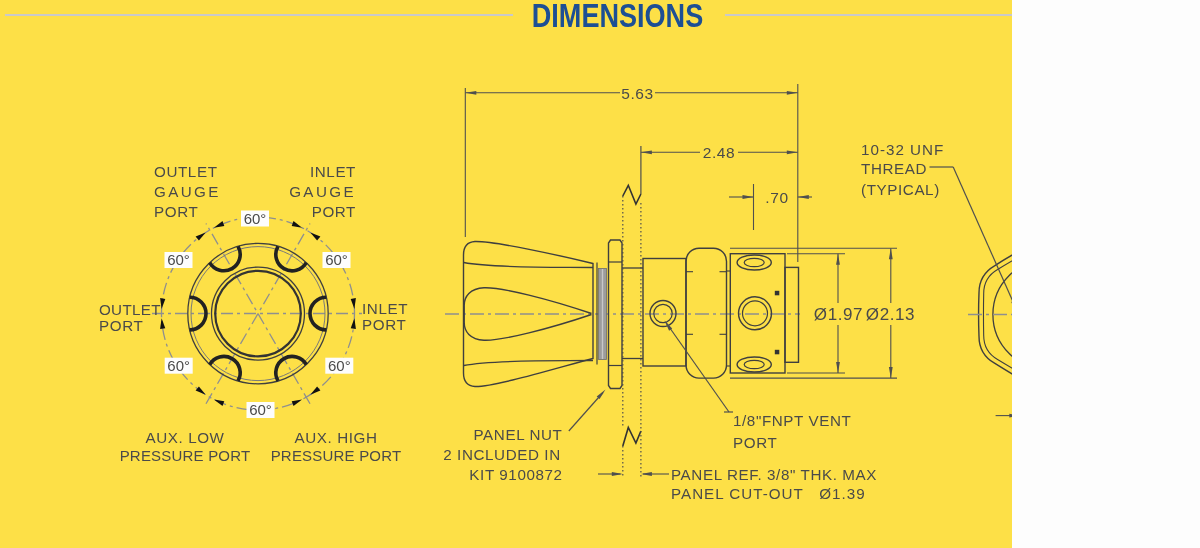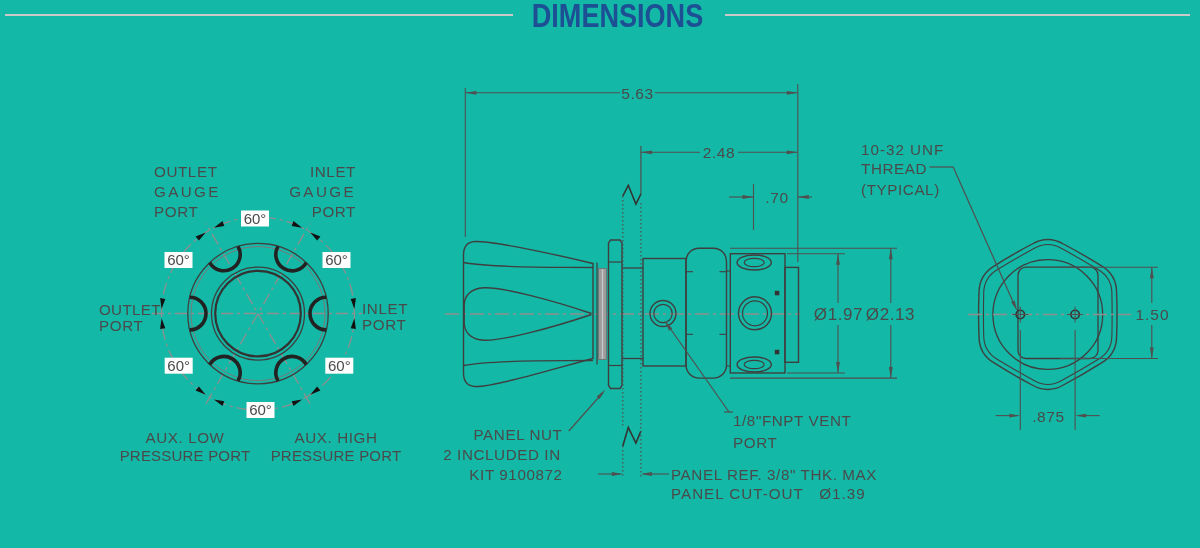--- a/index.html
+++ b/index.html
@@ -1,16 +1,16 @@
 <!DOCTYPE html>
 <html><head>
 <meta charset="utf-8">
 <style>
   html,body { margin:0; padding:0; background:#fdfdfd; }
-  .page { position:relative; width:1200px; height:548px; background:#14b8a6; overflow:hidden; }
+  .page { position:relative; width:1012px; height:548px; background:#fde047; overflow:hidden; }
   svg text { font-family:"Liberation Sans", sans-serif; }
   .title { position:absolute; top:-3.5px; left:18px; width:1200px; text-align:center;
     font-family:"Liberation Sans", sans-serif; font-weight:bold; font-size:33px;
     color:#1d4f94; }
   .title span { display:inline-block; transform:scaleX(0.82); transform-origin:center; }
   .rule { position:absolute; top:14px; height:2px; background:#c9c9c9; }
 </style>
 </head>
 <body>
 <div class="page">

